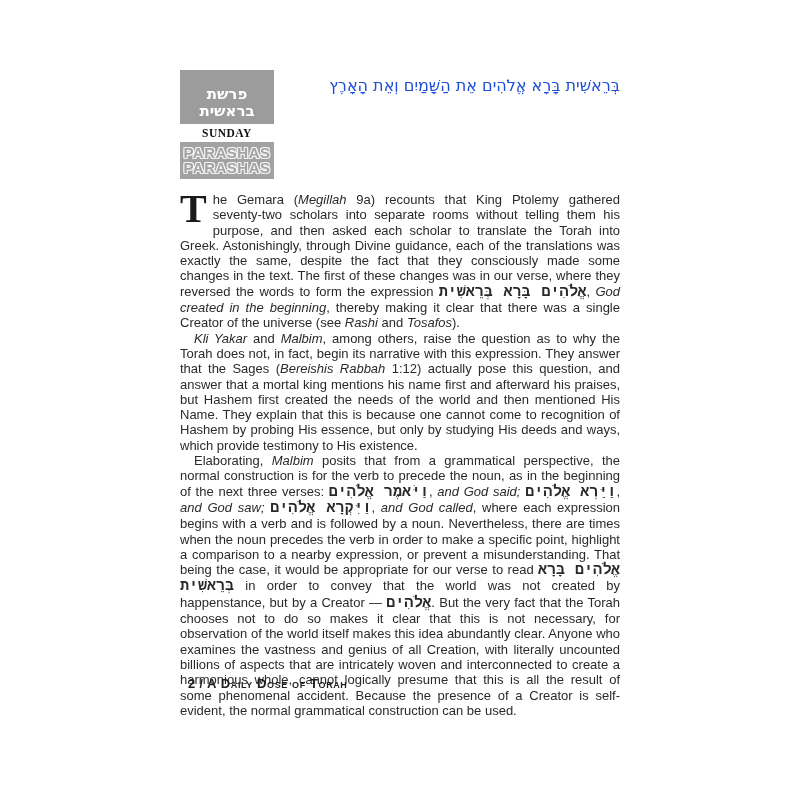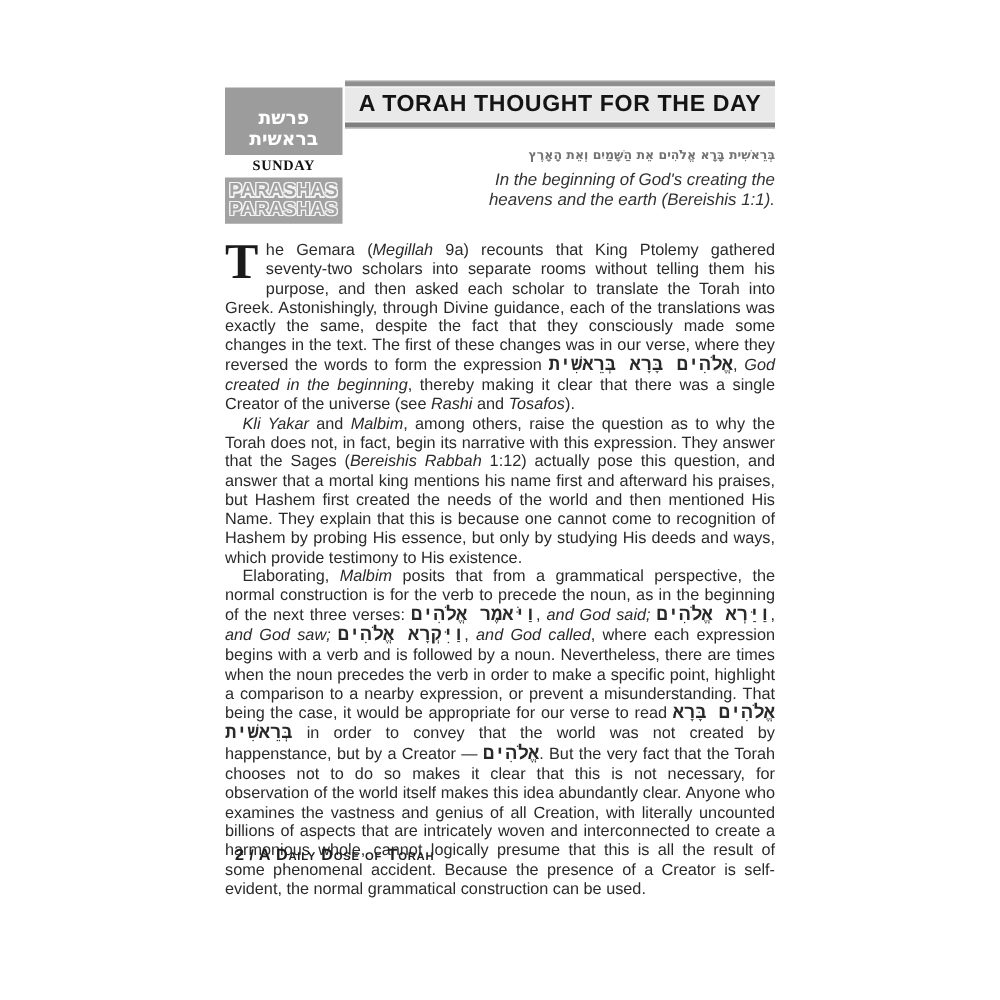--- a/index.html
+++ b/index.html
@@ -35,22 +35,22 @@
   .title-bar{
     border-top:4px solid #8f8f8f;border-bottom:4px solid #808080;
     background:#e9e9e9;
     box-shadow:inset 0 1px 0 #fbfbfb,inset 0 -1px 0 #fbfbfb;
     text-align:center;font-weight:bold;font-size:18.5px;
     letter-spacing:.5px;color:#141414;padding:3px 0 4px;
     white-space:nowrap;
   }
   .verse-block{margin-top:13px;text-align:right;}
   .verse-hebrew{
-    font-family:"DejaVu Sans",sans-serif;font-weight:bold;
-    font-size:10px;direction:rtl;color:#737373;line-height:18px;
+    font-family:"DejaVu Sans",sans-serif;font-weight:normal;
+    font-size:16px;direction:rtl;color:#1d4ed8;line-height:18px;
   }
   .verse-translation{
     font-style:italic;font-size:13.5px;line-height:16px;color:#333;
     width:265px;margin-left:auto;margin-top:2px;
   }
 
   
   .article{margin-top:13px;}
   .article p{
     margin:0;text-align:justify;
@@ -89,26 +89,22 @@
           <div>בראשית</div>
         </div>
         <div class="day-label">SUNDAY</div>
         <div class="parashas-box">
           <div>PARASHAS</div>
           <div>PARASHAS</div>
         </div>
       </div>
 
       <div class="right-col">
-        <div class="title-bar-outer">
-          <div class="title-bar">A TORAH THOUGHT FOR THE DAY</div>
-        </div>
         <div class="verse-block">
           <div class="verse-hebrew">בְּרֵאשִׁית בָּרָא אֱלֹהִים אֵת הַשָּׁמַיִם וְאֵת הָאָרֶץ</div>
-          <div class="verse-translation">In the beginning of God's creating the heavens and the earth (Bereishis 1:1).</div>
         </div>
       </div>
     </div>
 
     <div class="article">
       <p><span class="drop-cap">T</span><span><span class="seg-n">he Gemara (</span><span class="seg-i">Megillah</span><span class="seg-n"> 9a) recounts that King Ptolemy gathered seventy-two scholars into separate rooms without telling them his purpose, and then asked each scholar to translate the Torah into Greek. Astonishingly, through Divine guidance, each of the translations was exactly the same, despite the fact that they consciously made some changes in the text. The first of these changes was in our verse, where they reversed the words to form the expression </span><span class="seg-h">אֱלֹהִים בָּרָא בְּרֵאשִׁית</span><span class="seg-n">, </span><span class="seg-i">God created in the beginning</span><span class="seg-n">, thereby making it clear that there was a single Creator of the universe (see </span><span class="seg-i">Rashi</span><span class="seg-n"> and </span><span class="seg-i">Tosafos</span><span class="seg-n">).</span></span></p>
       <p class="indented"><span class="seg-i">Kli Yakar</span><span class="seg-n"> and </span><span class="seg-i">Malbim</span><span class="seg-n">, among others, raise the question as to why the Torah does not, in fact, begin its narrative with this expression. They answer that the Sages (</span><span class="seg-i">Bereishis Rabbah</span><span class="seg-n"> 1:12) actually pose this question, and answer that a mortal king mentions his name first and afterward his praises, but Hashem first created the needs of the world and then mentioned His Name. They explain that this is because one cannot come to recognition of Hashem by probing His essence, but only by studying His deeds and ways, which provide testimony to His existence.</span></p>
       <p class="indented"><span class="seg-n">Elaborating, </span><span class="seg-i">Malbim</span><span class="seg-n"> posits that from a grammatical perspective, the normal construction is for the verb to precede the noun, as in the beginning of the next three verses: </span><span class="seg-h">וַיֹּאמֶר אֱלֹהִים</span><span class="seg-n">, </span><span class="seg-i">and God said;</span><span class="seg-n"> </span><span class="seg-h">וַיַּרְא אֱלֹהִים</span><span class="seg-n">, </span><span class="seg-i">and God saw;</span><span class="seg-n"> </span><span class="seg-h">וַיִּקְרָא אֱלֹהִים</span><span class="seg-n">, </span><span class="seg-i">and God called</span><span class="seg-n">, where each expression begins with a verb and is followed by a noun. Nevertheless, there are times when the noun precedes the verb in order to make a specific point, highlight a comparison to a nearby expression, or prevent a misunderstanding. That being the case, it would be appropriate for our verse to read </span><span class="seg-h">אֱלֹהִים בָּרָא בְּרֵאשִׁית</span><span class="seg-n"> in order to convey that the world was not created by happenstance, but by a Creator — </span><span class="seg-h">אֱלֹהִים</span><span class="seg-n">. But the very fact that the Torah chooses not to do so makes it clear that this is not necessary, for observation of the world itself makes this idea abundantly clear. Anyone who examines the vastness and genius of all Creation, with literally uncounted billions of aspects that are intricately woven and interconnected to create a harmonious whole, cannot logically presume that this is all the result of some phenomenal accident. Because the presence of a Creator is self-evident, the normal grammatical construction can be used.</span></p>
     </div>
 

